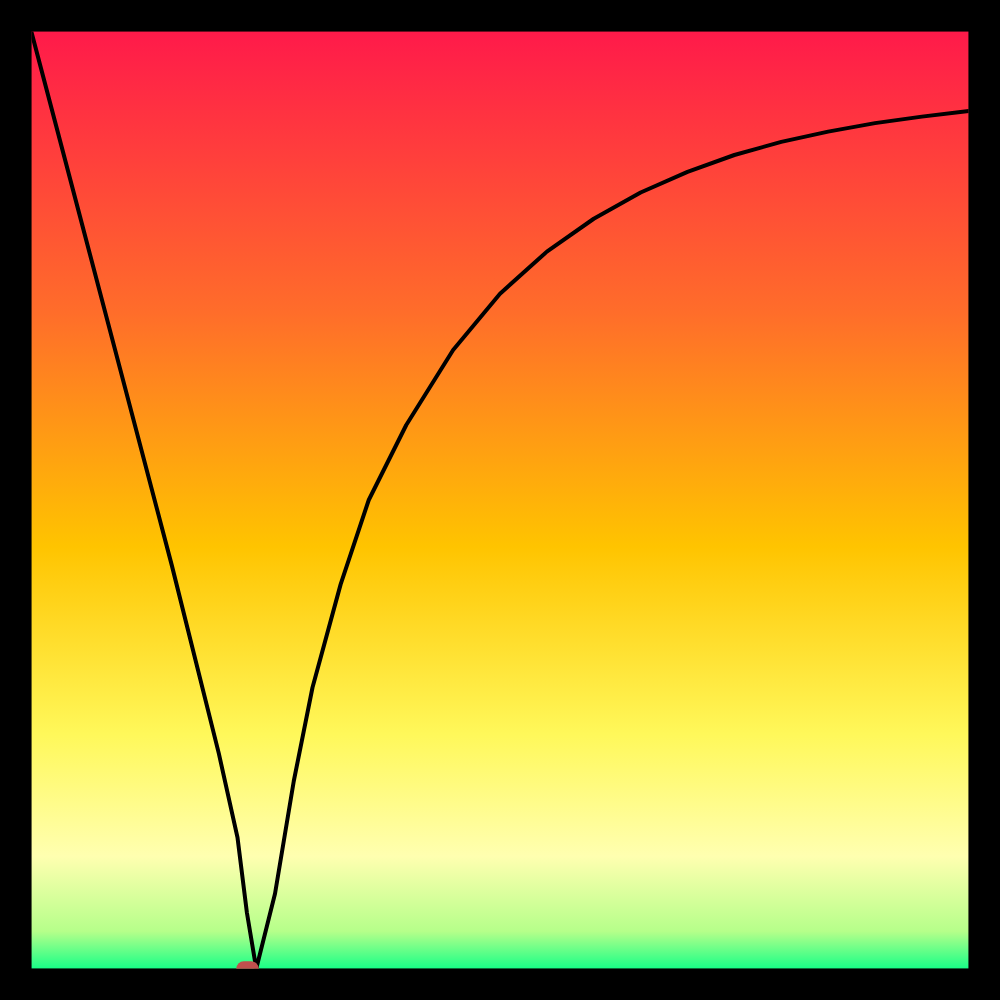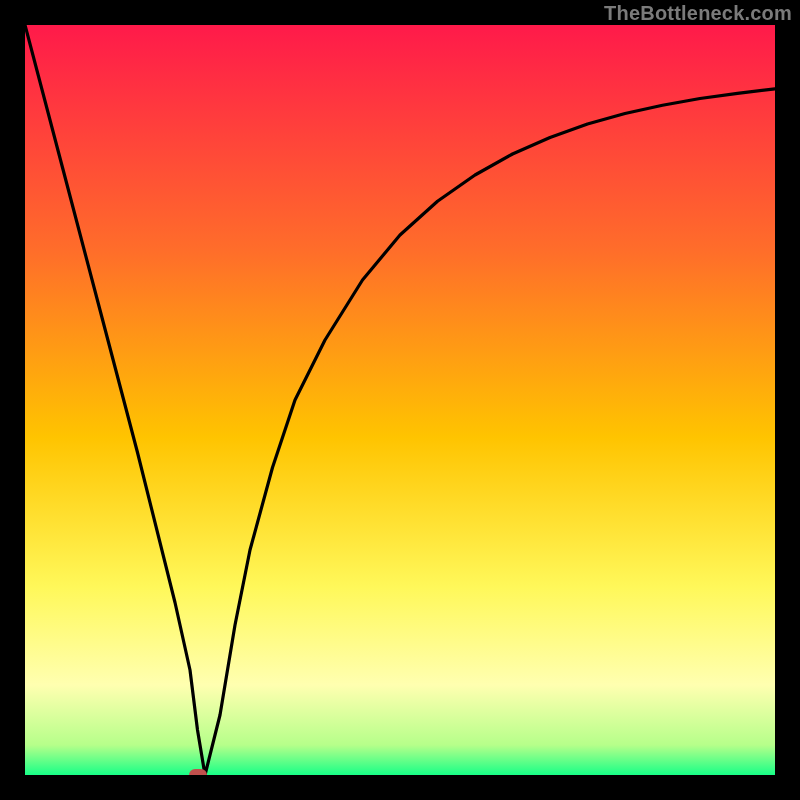--- a/index.html
+++ b/index.html
@@ -48,21 +48,20 @@
     top: 0; left: 0;
     width: 750px;
     height: 750px;
   }
 </style>
 </head>
 <body>
 
 <div class="frame">
 
-  <div class="watermark">TheBottleneck.com</div>
 
   <div class="plot">
 
     <svg class="curve" viewBox="0 0 750 750" preserveAspectRatio="none">
       <defs>
         <linearGradient id="bg-grad" x1="0" y1="0" x2="0" y2="1">
             <stop offset="0%" stop-color="#ff1a4a"></stop>
             <stop offset="30%" stop-color="#ff6d2a"></stop>
             <stop offset="55.00000000000001%" stop-color="#ffc400"></stop>
             <stop offset="75%" stop-color="#fff85a"></stop>

